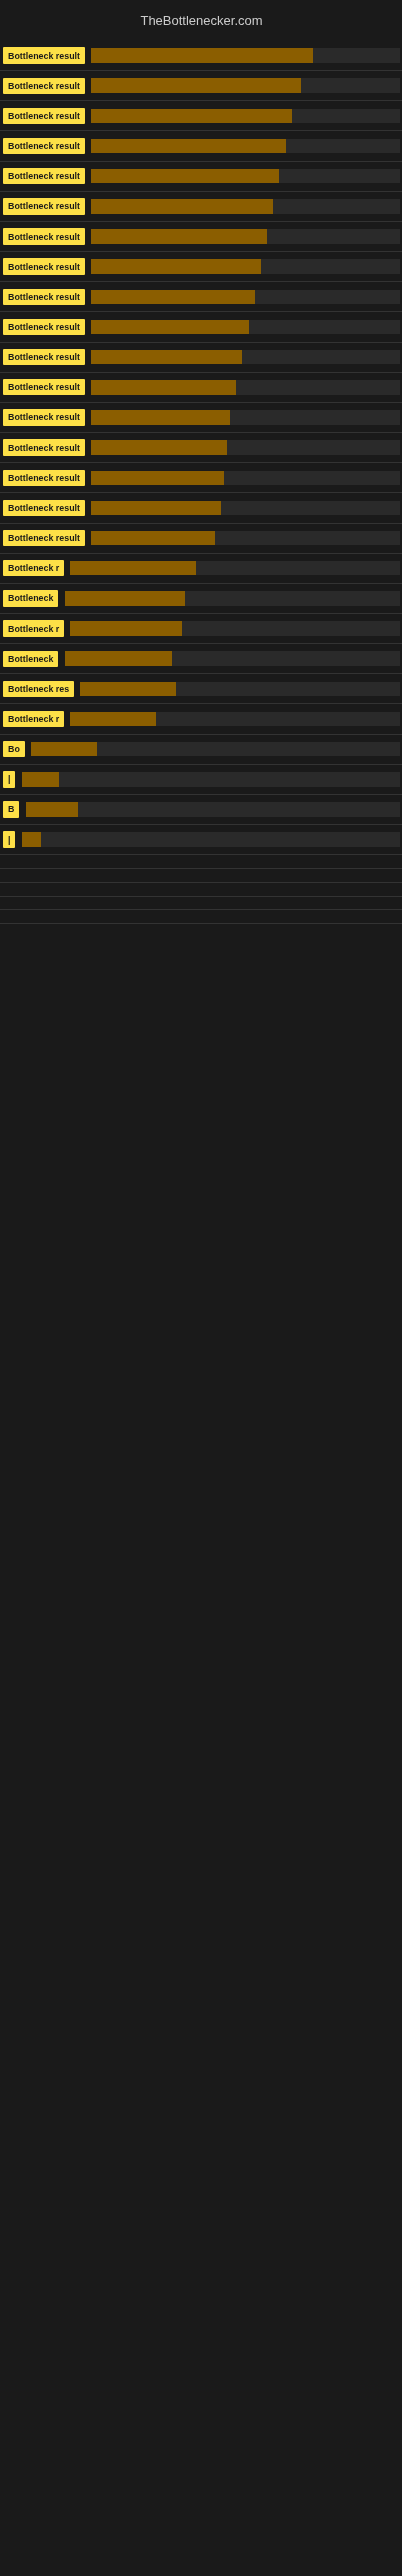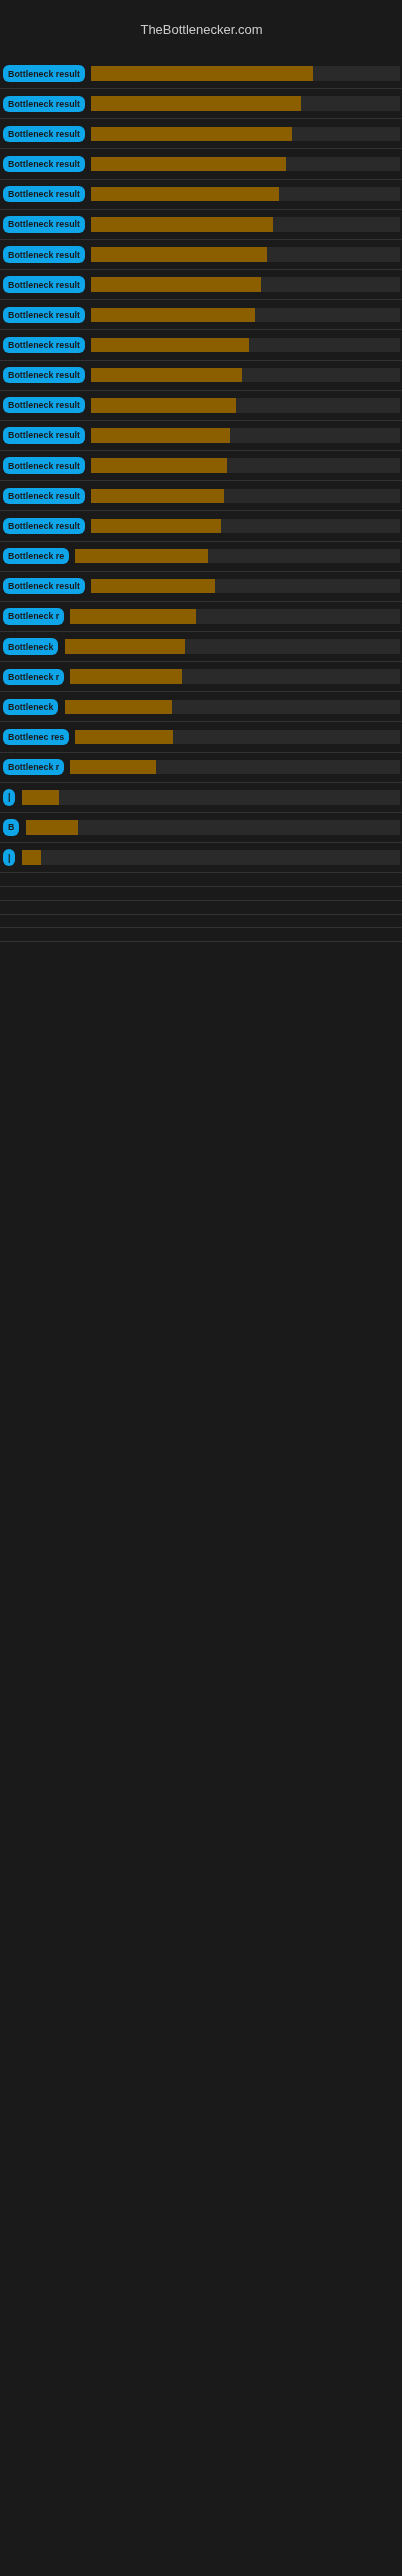--- a/index.html
+++ b/index.html
@@ -13,38 +13,38 @@
       min-height: 2576px;
       background-color: #1a1a1a;
       font-family: Arial, sans-serif;
       position: relative;
     }
 
     .site-title {
       text-align: center;
       color: #cccccc;
       font-size: 13px;
-      padding: 22px 0;
+      padding: 13px 0;
       background-color: #1a1a1a;
     }
 
     .bottleneck-item {
       display: flex;
       align-items: center;
       padding: 6.4px 3.2px;
       border-bottom: 0.8px solid #333;
     }
 
     .bottleneck-badge {
-      background-color: #0ea5e9;
+      background-color: #fde047;
       color: #1a1a1a;
       font-size: 8.9px;
       font-weight: bold;
       padding: 3.2px 4.8px;
-      border-radius: 6px;
+      border-radius: 1px;
       white-space: nowrap;
       display: inline-block;
     }
 
     .bar-container {
       flex: 1;
       height: 14.5px;
       margin-left: 6.4px;
       background-color: #2a2a2a;
       position: relative;
@@ -156,26 +156,20 @@
         <div class="bar" style="width: 43%;"></div>
       </div>
     </div>
     <div class="bottleneck-item">
       <span class="bottleneck-badge">Bottleneck result</span>
       <div class="bar-container">
         <div class="bar" style="width: 42%;"></div>
       </div>
     </div>
     <div class="bottleneck-item">
-      <span class="bottleneck-badge">Bottleneck re</span>
-      <div class="bar-container">
-        <div class="bar" style="width: 41%;"></div>
-      </div>
-    </div>
-    <div class="bottleneck-item">
       <span class="bottleneck-badge">Bottleneck result</span>
       <div class="bar-container">
         <div class="bar" style="width: 40%;"></div>
       </div>
     </div>
     <div class="bottleneck-item">
       <span class="bottleneck-badge">Bottleneck r</span>
       <div class="bar-container">
         <div class="bar" style="width: 38%;"></div>
       </div>
@@ -192,32 +186,38 @@
         <div class="bar" style="width: 34%;"></div>
       </div>
     </div>
     <div class="bottleneck-item">
       <span class="bottleneck-badge">Bottleneck</span>
       <div class="bar-container">
         <div class="bar" style="width: 32%;"></div>
       </div>
     </div>
     <div class="bottleneck-item">
-      <span class="bottleneck-badge">Bottlenec res</span>
+      <span class="bottleneck-badge">Bottleneck res</span>
       <div class="bar-container">
         <div class="bar" style="width: 30%;"></div>
       </div>
     </div>
     <div class="bottleneck-item">
       <span class="bottleneck-badge">Bottleneck r</span>
       <div class="bar-container">
         <div class="bar" style="width: 26%;"></div>
       </div>
     </div>
     <div class="bottleneck-item">
+      <span class="bottleneck-badge">Bo</span>
+      <div class="bar-container">
+        <div class="bar" style="width: 18%;"></div>
+      </div>
+    </div>
+    <div class="bottleneck-item">
       <span class="bottleneck-badge">|</span>
       <div class="bar-container">
         <div class="bar" style="width: 10%;"></div>
       </div>
     </div>
     <div class="bottleneck-item">
       <span class="bottleneck-badge">B</span>
       <div class="bar-container">
         <div class="bar" style="width: 14%;"></div>
       </div>

